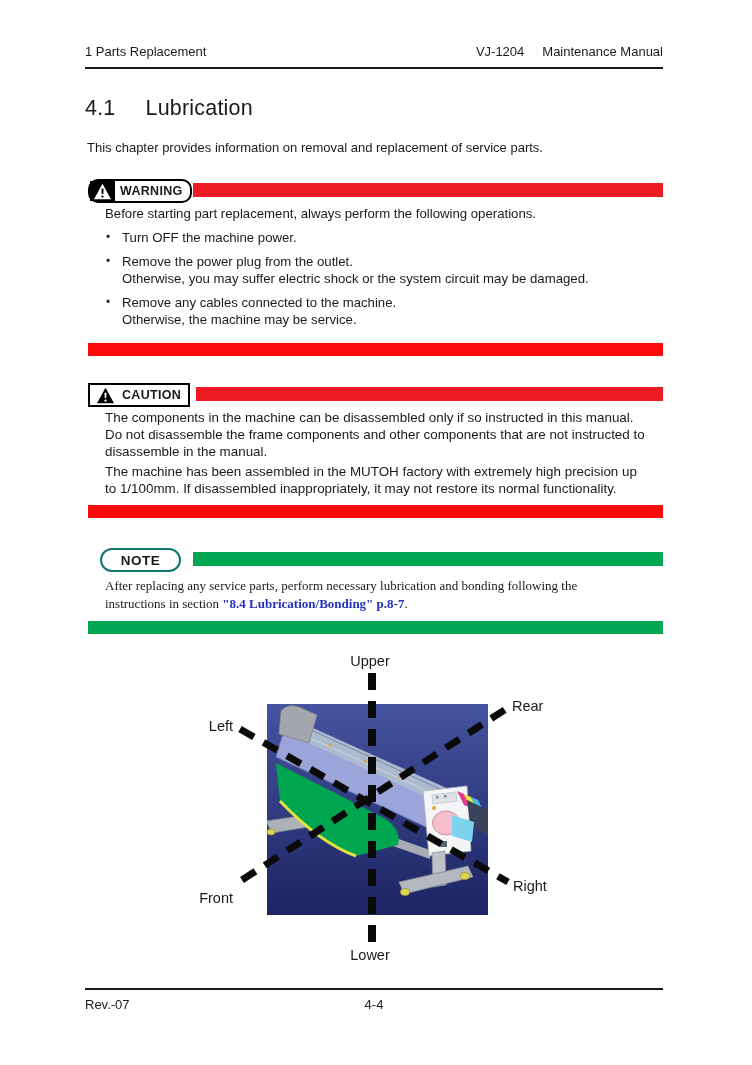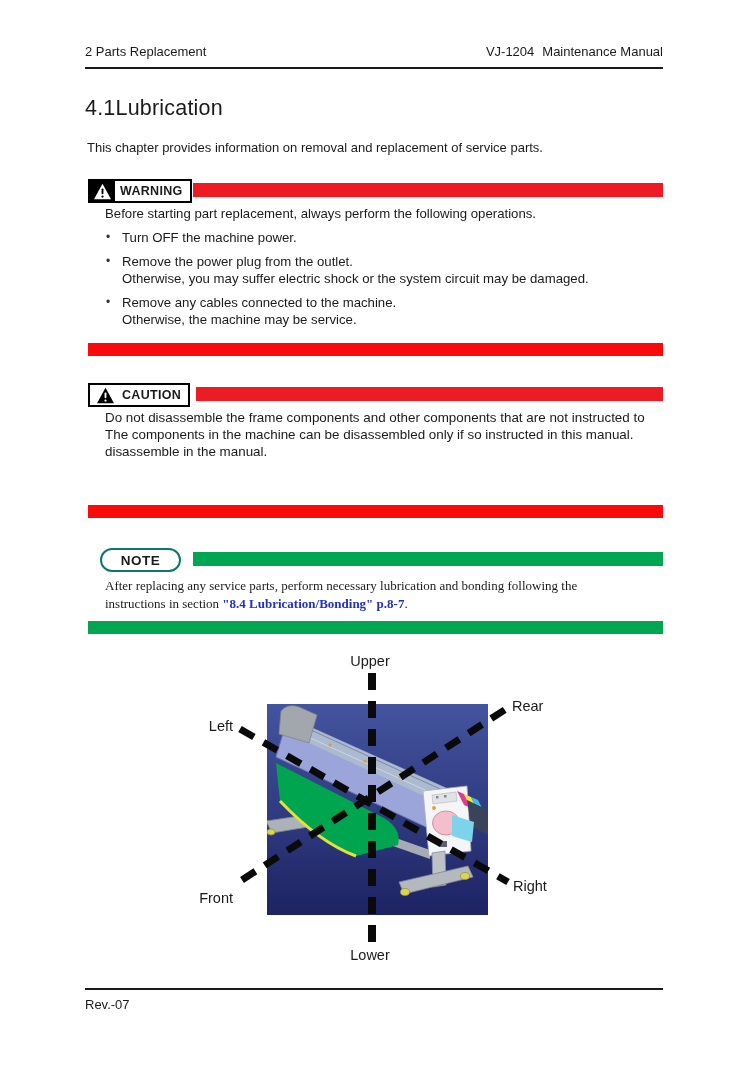--- a/index.html
+++ b/index.html
@@ -2,34 +2,34 @@
 <html><head>
 <meta charset="utf-8">
 <style>
   html,body { margin:0; padding:0; background:#ffffff; }
   .page {
     position:relative; width:752px; height:1065px; background:#ffffff;
     font-family:"Liberation Sans", sans-serif; color:#1a1a1a; overflow:hidden;
   }
   
   .header { position:absolute; left:85px; right:89px; top:44px; display:flex; justify-content:space-between; font-size:13px; }
-  .header-right { display:flex; gap:8px; }
+  .header-right { display:flex; gap:18px; }
   .rule { position:absolute; left:85px; right:89px; height:2px; background:#1a1a1a; }
   .rule-header { top:67px; }
   .rule-footer { top:988px; height:1.5px; }
   .footer-rev { position:absolute; left:85px; top:997px; font-size:13px; }
   .footer-page { position:absolute; left:85px; right:89px; top:997px; text-align:center; font-size:13px; }
 
   
-  .title { position:absolute; left:85px; top:96px; font-size:21.5px; letter-spacing:0.2px; display:flex; }
+  .title { position:absolute; left:85px; top:96px; font-size:21.5px; letter-spacing:0.2px; display:flex; gap:30px; }
   .intro { position:absolute; left:87px; top:140px; font-family:Liberation Sans, sans-serif; font-size:13px; }
 
   
   .sign-box { position:absolute; left:88px; height:24px; border:2px solid #000; background:#fff; display:flex; align-items:center; box-sizing:border-box; }
-  .warning-box { top:179px; }
+  .warning-box { top:179px;border-radius:10px; }
   .caution-box { top:383px; }
   .icon-cell-black { width:25px; align-self:stretch; background:#000; display:flex; align-items:center; justify-content:center; }
   .icon-cell-white { width:24px; align-self:stretch; display:flex; align-items:center; justify-content:center; padding-left:3px; }
   .sign-text { font-weight:bold; font-size:12.5px; padding:0 7px 0 5px; letter-spacing:0.3px; }
 
   
   .bar { position:absolute; right:89px; }
   .bar-warning-top { left:193px; top:183px; height:14px; background:#ED1C24; }
   .bar-warning-bottom { left:88px; top:343px; height:13px; background:#FA0A0A; }
   .bar-caution-top { left:196px; top:387px; height:14px; background:#ED1C24; }
@@ -56,21 +56,21 @@
   
   .diagram { position:absolute; left:0; top:645px; }
   .dir-label { font-family:"Liberation Sans", sans-serif; font-size:14.5px; fill:#1a1a1a; }
 </style>
 </head>
 <body>
 
 <div class="page">
 
   <div class="header">
-    <span>2 Parts Replacement</span>
+    <span>1 Parts Replacement</span>
     <span class="header-right">
       <span>VJ-1204</span>
       <span>Maintenance Manual</span>
     </span>
   </div>
   <div class="rule rule-header"></div>
 
   <div class="title">
     <span>4.1</span>
     <span>Lubrication</span>
@@ -121,23 +121,27 @@
         <rect x="10.8" y="7" width="2.4" height="7.5" rx="1.1" fill="#fff"></rect>
         <circle cx="12" cy="17.6" r="1.5" fill="#fff"></circle>
       </svg>
     </span>
     <span class="sign-text">CAUTION</span>
   </div>
   <div class="bar bar-caution-top"></div>
 
   <div class="caution-text">
     <div>
+      <div>The components in the machine can be disassembled only if so instructed in this manual.</div>
       <div>Do not disassemble the frame components and other components that are not instructed to</div>
-      <div>The components in the machine can be disassembled only if so instructed in this manual.</div>
       <div>disassemble in the manual.</div>
+    </div>
+    <div class="caution-para2">
+      <div>The machine has been assembled in the MUTOH factory with extremely high precision up</div>
+      <div>to 1/100mm. If disassembled inappropriately, it may not restore its normal functionality.</div>
     </div>
   </div>
 
   <div class="bar bar-caution-bottom"></div>
 
   <div class="note-pill">
     <span>NOTE</span>
   </div>
   <div class="bar bar-note-top"></div>
 
@@ -215,14 +219,15 @@
     <text class="dir-label" x="370" y="21" text-anchor="middle">Upper</text>
     <text class="dir-label" x="233" y="86" text-anchor="end">Left</text>
     <text class="dir-label" x="512" y="66" text-anchor="start">Rear</text>
     <text class="dir-label" x="233" y="258" text-anchor="end">Front</text>
     <text class="dir-label" x="513" y="246" text-anchor="start">Right</text>
     <text class="dir-label" x="370" y="315" text-anchor="middle">Lower</text>
   </svg>
 
   <div class="rule rule-footer"></div>
   <div class="footer-rev">Rev.-07</div>
+  <div class="footer-page">4-4</div>
 
 </div>
 
 </body></html>

